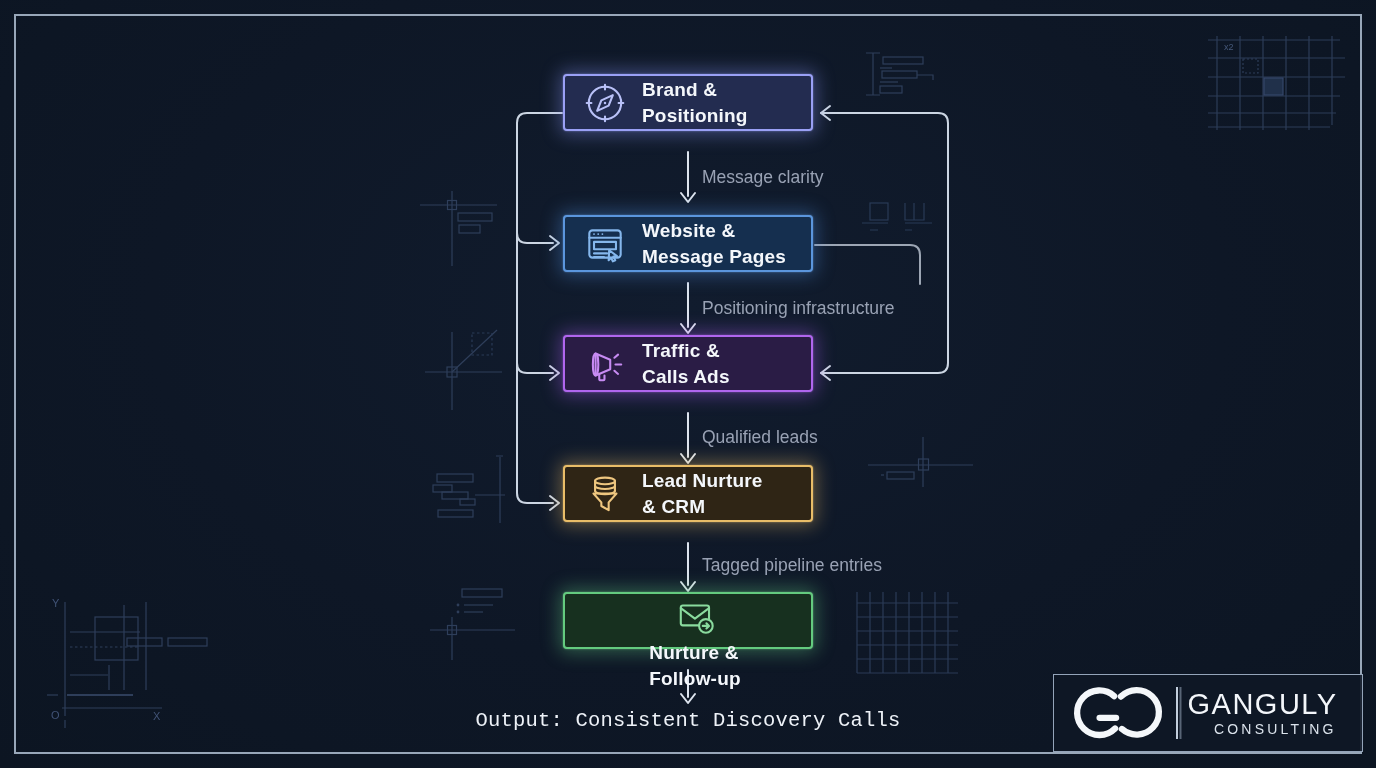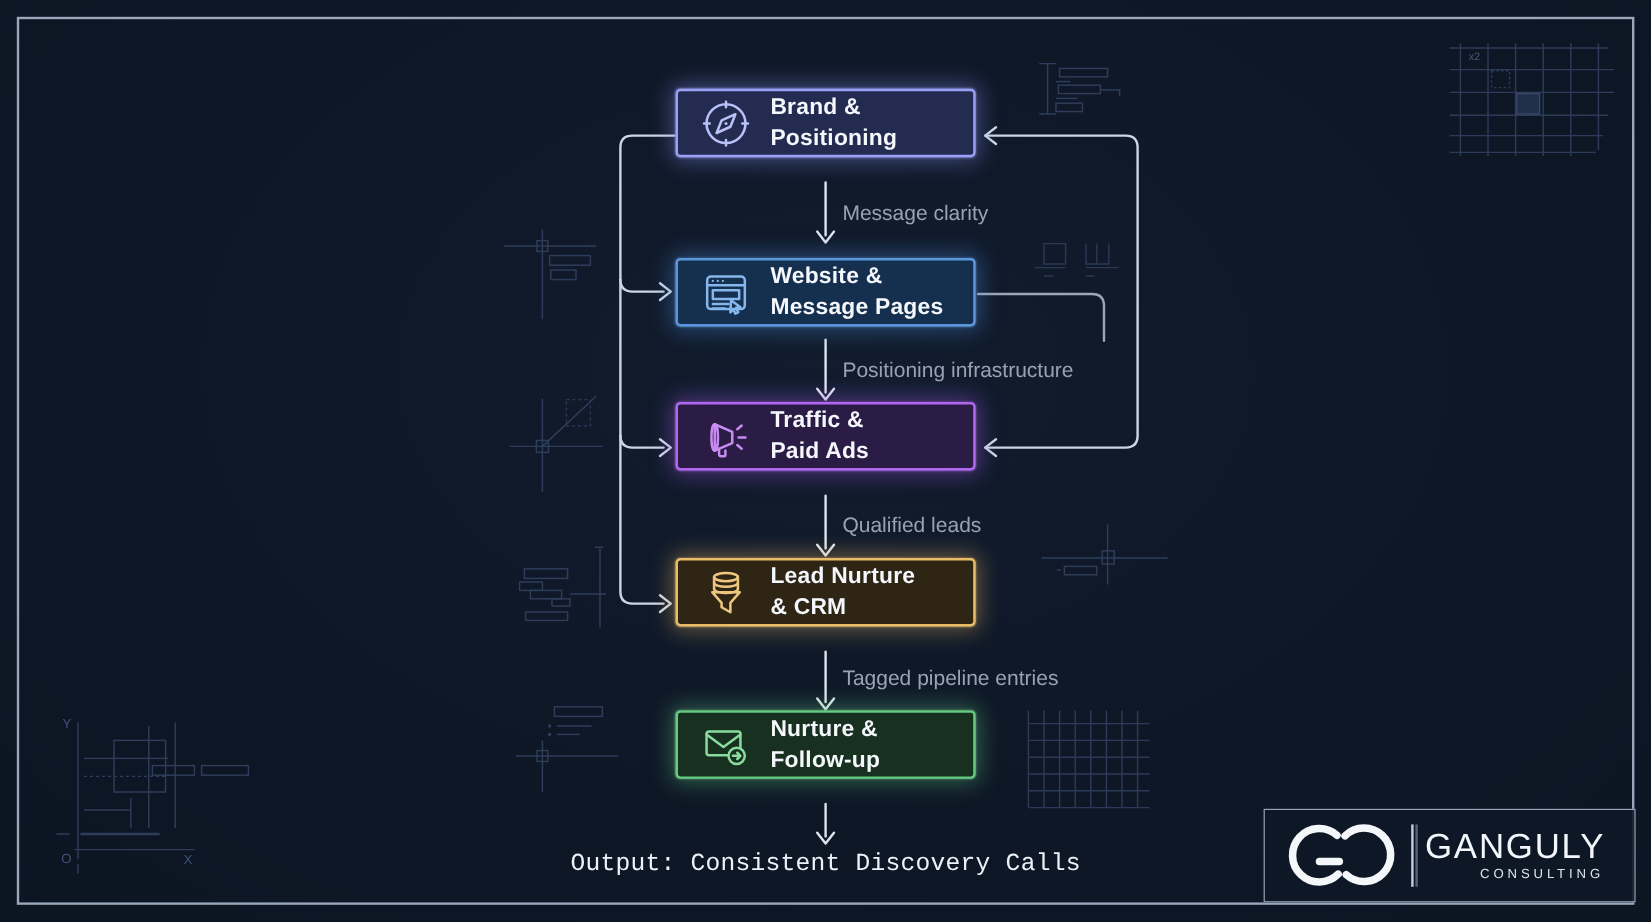--- a/index.html
+++ b/index.html
@@ -24,21 +24,21 @@
     position: absolute; left: 563px; width: 250px; height: 57px;
     border-radius: 4px; border: 2px solid; display: flex; align-items: center;
   }
   .flow-box .icon-wrap { width: 46px; height: 46px; margin-left: 17px; flex: 0 0 auto; }
   .flow-box .titles { margin-left: 14px; color: #f4f7fb; font-size: 19px; font-weight: 600; line-height: 26px; letter-spacing: 0.2px; }
 
   .box-brand   { top: 74px;  border-color: #9aa0f5; background: #232c50; box-shadow: 0 0 18px 4px rgba(138,146,243,0.38), 0 0 2px 0 rgba(160,166,250,0.6); }
   .box-website { top: 191px; border-color: #5b96dd; background: #152f4f; box-shadow: 0 0 18px 4px rgba(78,143,217,0.38), 0 0 2px 0 rgba(120,170,230,0.6); margin-top: 24px; }
   .box-traffic { top: 335px; border-color: #b066ee; background: #2a1c45; box-shadow: 0 0 18px 4px rgba(168,92,238,0.38), 0 0 2px 0 rgba(190,130,245,0.6); }
   .box-lead    { top: 465px; border-color: #e9bd68; background: #2f2515; box-shadow: 0 0 18px 4px rgba(230,182,96,0.38), 0 0 2px 0 rgba(240,200,130,0.6); }
-  .box-nurture { top: 592px; border-color: #64cb7f; background: #17301f; box-shadow: 0 0 18px 4px rgba(96,200,128,0.38), 0 0 2px 0 rgba(140,220,160,0.6); }
+  .box-nurture { top: 592px; border-color: #64cb7f; background: #17301f; box-shadow: 0 0 18px 4px rgba(96,200,128,0.38), 0 0 2px 0 rgba(140,220,160,0.6); flex-direction: column; }
 
   
   .edge-label { position: absolute; left: 702px; color: #99a2b4; font-size: 17.5px; font-weight: 400; white-space: nowrap; }
   .lbl-1 { top: 167px; }
   .lbl-2 { top: 298px; }
   .lbl-3 { top: 427px; }
   .lbl-4 { top: 555px; }
 
   .output-caption {
     position: absolute; left: 688px; top: 709px; transform: translateX(-50%);
@@ -48,21 +48,21 @@
   
   .logo-box {
     position: absolute; left: 1053px; top: 674px; width: 310px; height: 78px;
     border: 1.5px solid #94a4b9; background: rgba(14, 23, 38, 0.9);
     display: flex; align-items: center;
   }
   .logo-mark { width: 102px; height: 60px; margin-left: 13px; flex: 0 0 auto; }
   .logo-divider { width: 1.5px; height: 52px; background: #c2cedd; margin-left: 7px; box-shadow: 3.5px 0 0 rgba(150,165,185,0.55); flex: 0 0 auto; }
   .logo-text { margin-left: 10px; display: flex; flex-direction: column; align-items: flex-end; }
   .logo-name { color: #f3f6fa; font-size: 29px; font-weight: 400; letter-spacing: 1.5px; line-height: 29px; }
-  .logo-subtitle { color: #dbe3ec; font-size: 11px; font-weight: 400; letter-spacing: 3.2px; margin-top: 2px; margin-right: 1px; text-align: center; }
+  .logo-subtitle { color: #dbe3ec; font-size: 14px; font-weight: 400; letter-spacing: 3.2px; margin-top: 2px; margin-right: 1px; text-align: center; }
 </style>
 </head>
 <body>
 
 <div id="canvas">
 
   <svg class="layer" viewBox="0 0 1376 768" fill="none" stroke="#2e3e5a" stroke-width="1.2">
 
     <g stroke="#2c3c58">
       <path d="M1217,36 V130 M1240,36 V130 M1263,36 V130 M1286,36 V130 M1309,36 V130 M1332,36 V125"></path>
@@ -217,21 +217,21 @@
 
   <div class="flow-box box-traffic">
     <svg class="icon-wrap" viewBox="0 0 44 44" fill="none" stroke="#c78bf3" stroke-width="2" stroke-linecap="round" stroke-linejoin="round">
       <path d="M13,12 L27,18 V27 L13,33 Z"></path>
       <ellipse cx="13" cy="22.5" rx="2.6" ry="10.5"></ellipse>
       <path d="M16.5,31.5 V36 Q16.5,37.5 18,37.5 H20.5 Q21.5,37.5 21.5,36.5 V33"></path>
       <path d="M31,16 L34.5,13 M32,22.5 H37.5 M31,28.5 L34.5,31.5"></path>
     </svg>
     <div class="titles">
       <div>Traffic &amp;</div>
-      <div>Paid Ads</div>
+      <div>Calls Ads</div>
     </div>
   </div>
 
   <div class="flow-box box-lead">
     <svg class="icon-wrap" viewBox="0 0 44 44" fill="none" stroke="#eec67f" stroke-width="2" stroke-linecap="round" stroke-linejoin="round">
       <ellipse cx="22" cy="9.5" rx="9.5" ry="3.2"></ellipse>
       <path d="M12.5,9.5 V19"></path>
       <path d="M31.5,9.5 V19"></path>
       <path d="M12.5,14 A9.5,3.2 0 0 0 31.5,14"></path>
       <path d="M12.5,19 A9.5,3.2 0 0 0 31.5,19"></path>

